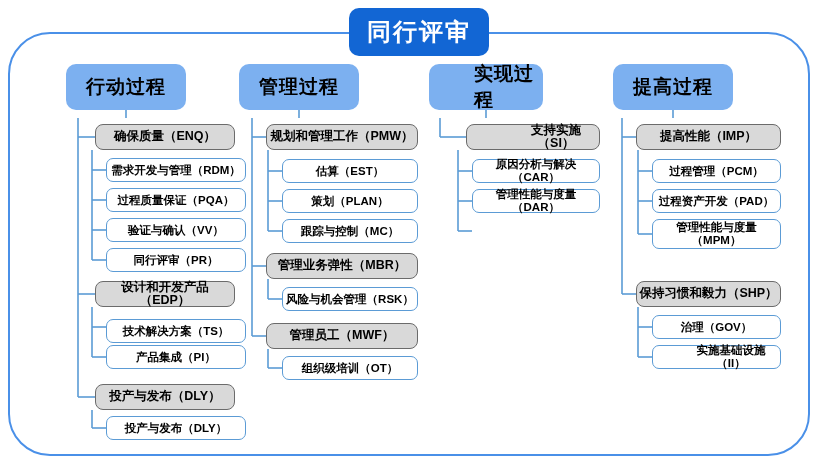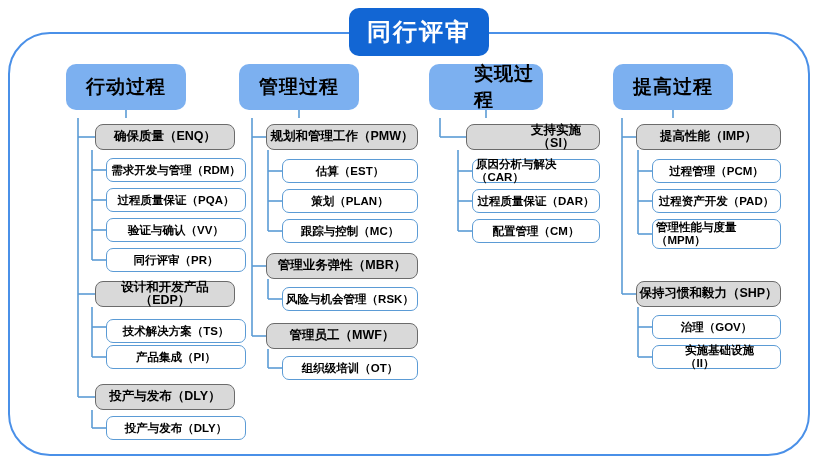--- a/index.html
+++ b/index.html
@@ -74,21 +74,21 @@
     position:absolute;
     height:24px;
     background:#ffffff;
     border:1.4px solid #5b9bd5;
     border-radius:7px;
     color:#000000;
     font-size:11.5px;
     font-weight:bold;
     display:flex;align-items:center;justify-content:center;
     box-sizing:border-box;
-    text-align:left;
+    text-align:center;
     line-height:1.12;
     padding:0 3px;
   }
   .leaf.two{height:30px;}
 </style>
 </head>
 <body>
 
 <div id="root">
 
@@ -186,22 +186,21 @@
   <div class="cat" style="left:266px;top:253px;width:152px;">管理业务弹性（MBR）</div>
   <div class="leaf" style="left:282px;top:287px;width:136px;">风险与机会管理（RSK）</div>
 
   <div class="cat" style="left:266px;top:323px;width:152px;">管理员工（MWF）</div>
   <div class="leaf" style="left:282px;top:356px;width:136px;">组织级培训（OT）</div>
 
   <div class="hdr" style="left:429px;top:64px;width:114px;padding-left:45px;">实现过程</div>
 
   <div class="cat" style="left:466px;top:124px;width:134px;padding-left:46px;">支持实施（SI）</div>
   <div class="leaf" style="left:472px;top:159px;width:128px;">原因分析与解决（CAR）</div>
-  <div class="leaf" style="left:472px;top:189px;width:128px;">过程质量保证（DAR）</div>
-  <div class="leaf" style="left:472px;top:219px;width:128px;">配置管理（CM）</div>
+  <div class="leaf" style="left:472px;top:189px;width:128px;">管理性能与度量（DAR）</div>
 
   <div class="hdr" style="left:613px;top:64px;width:120px;">提高过程</div>
 
   <div class="cat" style="left:636px;top:124px;width:145px;">提高性能（IMP）</div>
   <div class="leaf" style="left:652px;top:159px;width:129px;">过程管理（PCM）</div>
   <div class="leaf" style="left:652px;top:189px;width:129px;">过程资产开发（PAD）</div>
   <div class="leaf two" style="left:652px;top:219px;width:129px;">管理性能与度量（MPM）</div>
 
   <div class="cat" style="left:636px;top:281px;width:145px;">保持习惯和毅力（SHP）</div>
   <div class="leaf" style="left:652px;top:315px;width:129px;">治理（GOV）</div>

